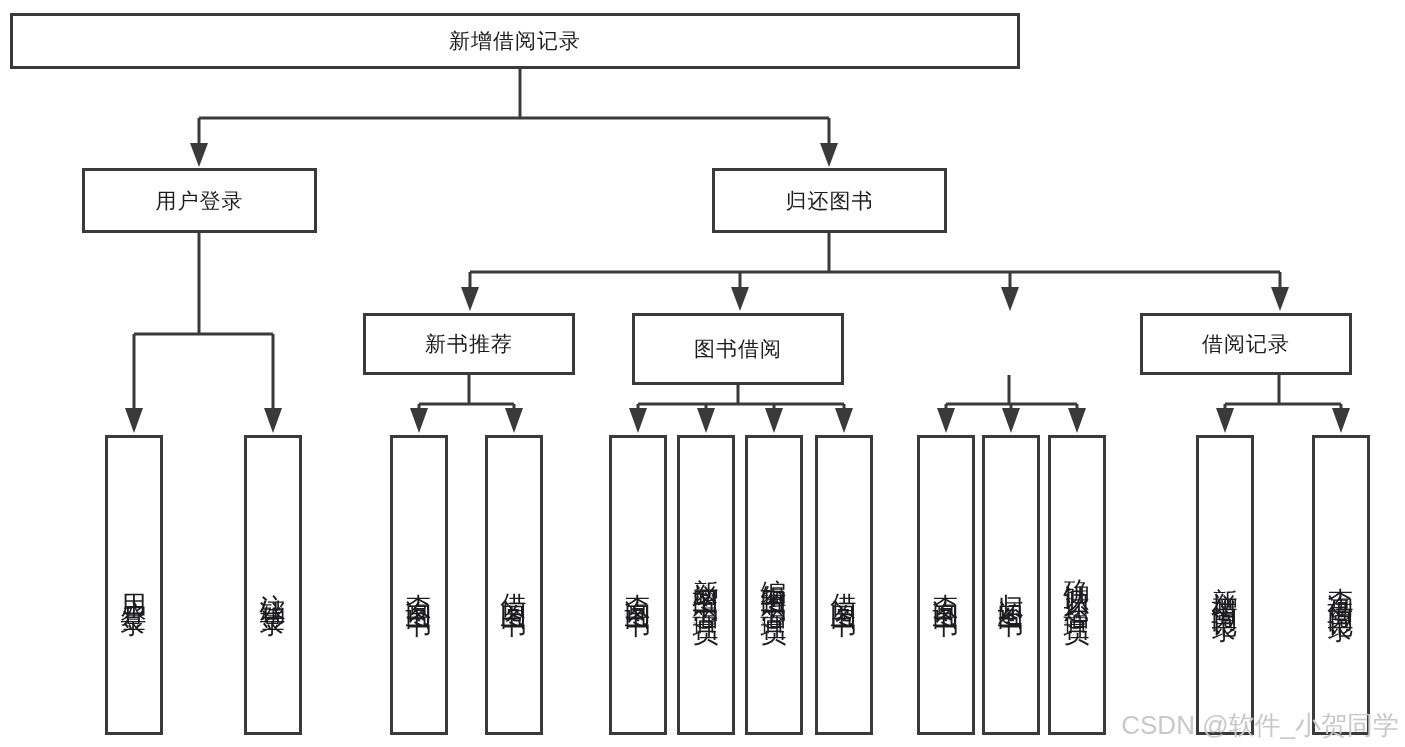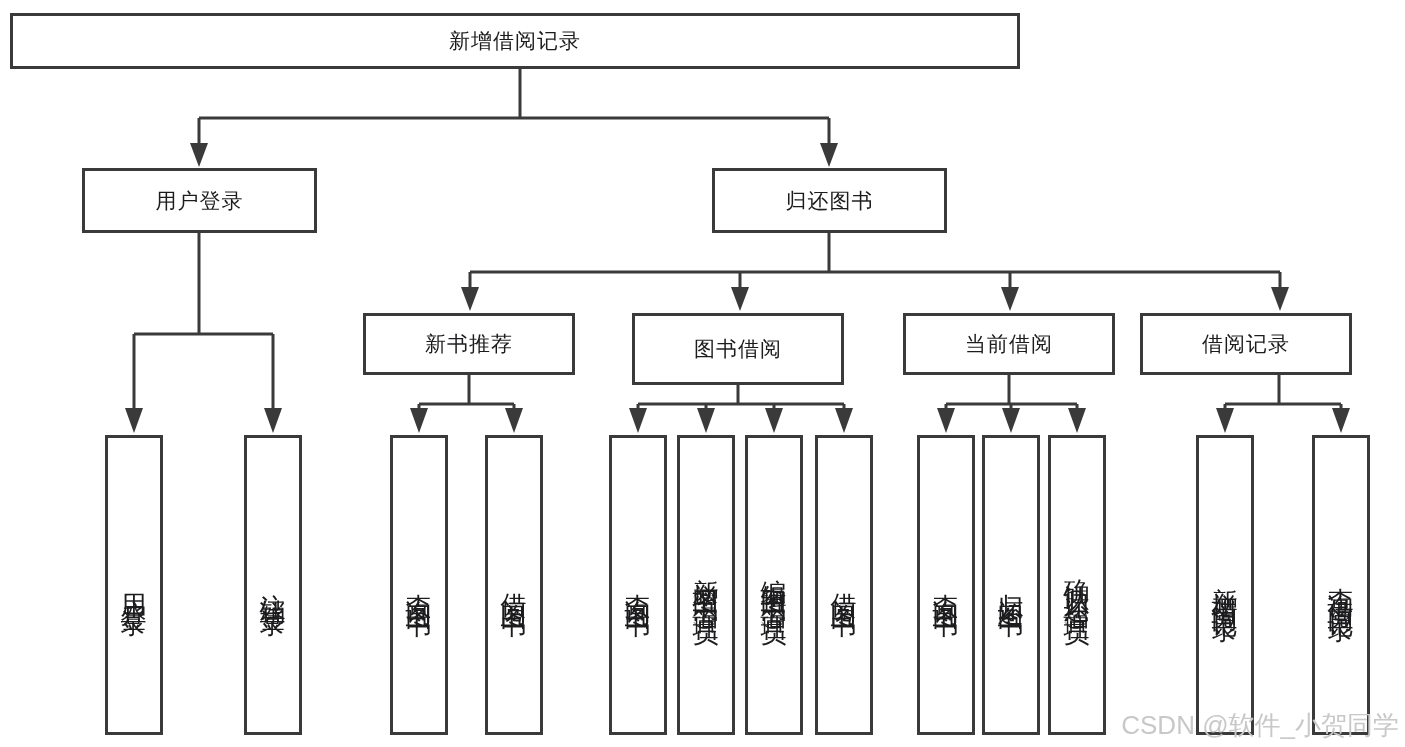--- a/index.html
+++ b/index.html
@@ -112,21 +112,20 @@
     <polygon points="1332,408 1350,408 1341,433"></polygon>
   </svg>
 
   <div class="node hnode" style="left:10px; top:13px; width:1010px; height:56px;">新增借阅记录</div>
 
   <div class="node hnode" style="left:82px; top:168px; width:235px; height:65px;">用户登录</div>
   <div class="node hnode" style="left:712px; top:168px; width:235px; height:65px;">归还图书</div>
 
   <div class="node hnode" style="left:363px; top:313px; width:212px; height:62px;">新书推荐</div>
   <div class="node hnode" style="left:632px; top:313px; width:212px; height:72px;">图书借阅</div>
-  <div class="node hnode" style="left:903px; top:313px; width:212px; height:62px;">当前借阅</div>
   <div class="node hnode" style="left:1140px; top:313px; width:212px; height:62px;">借阅记录</div>
 
   <div class="node leaf" style="left:105px;">
     <span class="vtext">用户登录</span>
   </div>
   <div class="node leaf" style="left:244px;">
     <span class="vtext">注销登录</span>
   </div>
 
   <div class="node leaf" style="left:390px;">

